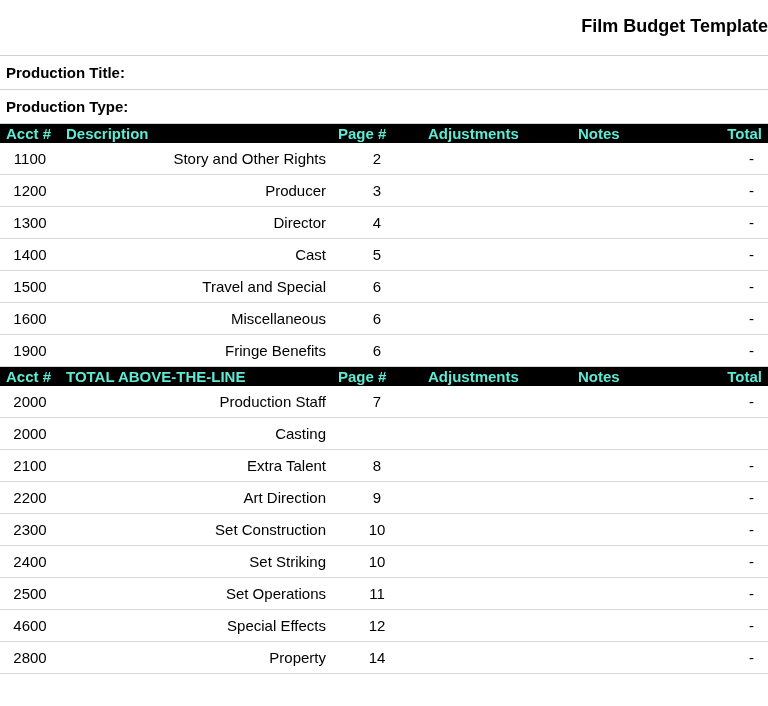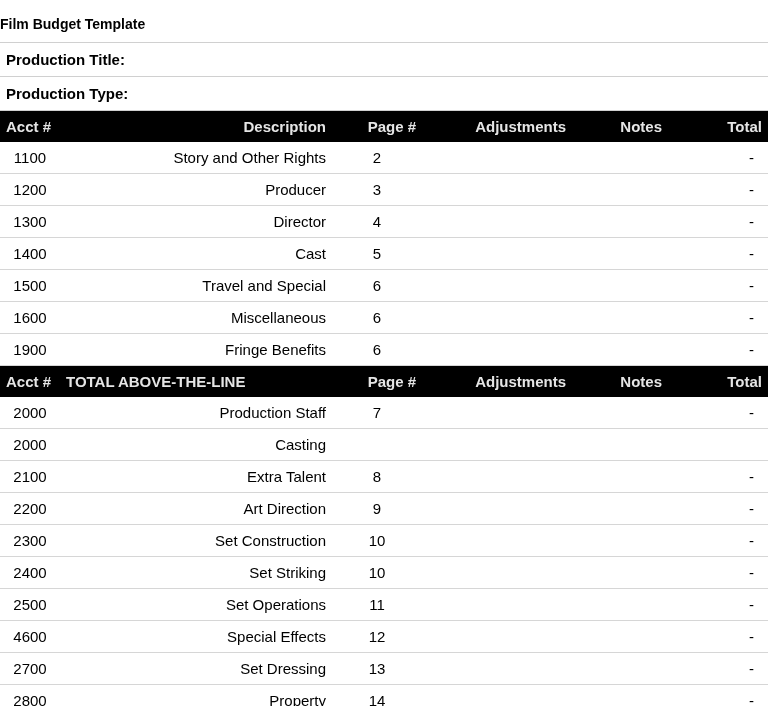--- a/index.html
+++ b/index.html
@@ -7,24 +7,24 @@
     margin: 0;
     padding: 0;
     width: 768px;
     font-family: Arial, Helvetica, sans-serif;
     font-size: 15px;
     color: #000;
     background: #fff;
   }
   .wrap { width: 768px; }
   .title-row {
-    text-align: left;
+    text-align: right;
     font-weight: bold;
-    font-size: 14px;
-    padding: 16px 0 10px 0;
+    font-size: 18px;
+    padding: 16px 0 18px 0;
     border-bottom: 1px solid #d0d0d0;
   }
   .label-row {
     font-weight: bold;
     font-size: 15px;
     padding: 8px 6px;
     border-bottom: 1px solid #d0d0d0;
   }
   table {
     border-collapse: collapse;
@@ -32,27 +32,27 @@
     table-layout: fixed;
   }
   col.c-acct { width: 60px; }
   col.c-desc { width: 272px; }
   col.c-page { width: 90px; }
   col.c-adj  { width: 150px; }
   col.c-notes{ width: 96px; }
   col.c-total{ width: 100px; }
   thead.h-black th {
     background: #000;
-    color: #e5e5e5;
+    color: #5eead4;
     font-weight: bold;
-    padding: 7px 6px;
+    padding: 1px 6px;
     text-align: left;
     border: none;
   }
-  thead.h-black th.center { text-align: right; }
+  thead.h-black th.center { text-align: left; }
   thead.h-black th.right  { text-align: right; }
   tbody td {
     padding: 7px 6px;
     border-bottom: 1px solid #d6d6d6;
     vertical-align: middle;
     white-space: nowrap;
     overflow: hidden;
   }
   td.acct   { text-align: center; }
   td.desc   { text-align: right; }
@@ -218,28 +218,20 @@
         </tr>
         <tr>
           <td class="acct">4600</td>
           <td class="desc">Special Effects</td>
           <td class="page">12</td>
           <td class="adj"></td>
           <td class="notes"></td>
           <td class="total">-</td>
         </tr>
         <tr>
-          <td class="acct">2700</td>
-          <td class="desc">Set Dressing</td>
-          <td class="page">13</td>
-          <td class="adj"></td>
-          <td class="notes"></td>
-          <td class="total">-</td>
-        </tr>
-        <tr>
           <td class="acct">2800</td>
           <td class="desc">Property</td>
           <td class="page">14</td>
           <td class="adj"></td>
           <td class="notes"></td>
           <td class="total">-</td>
         </tr>
       </tbody>
 </table>
 

